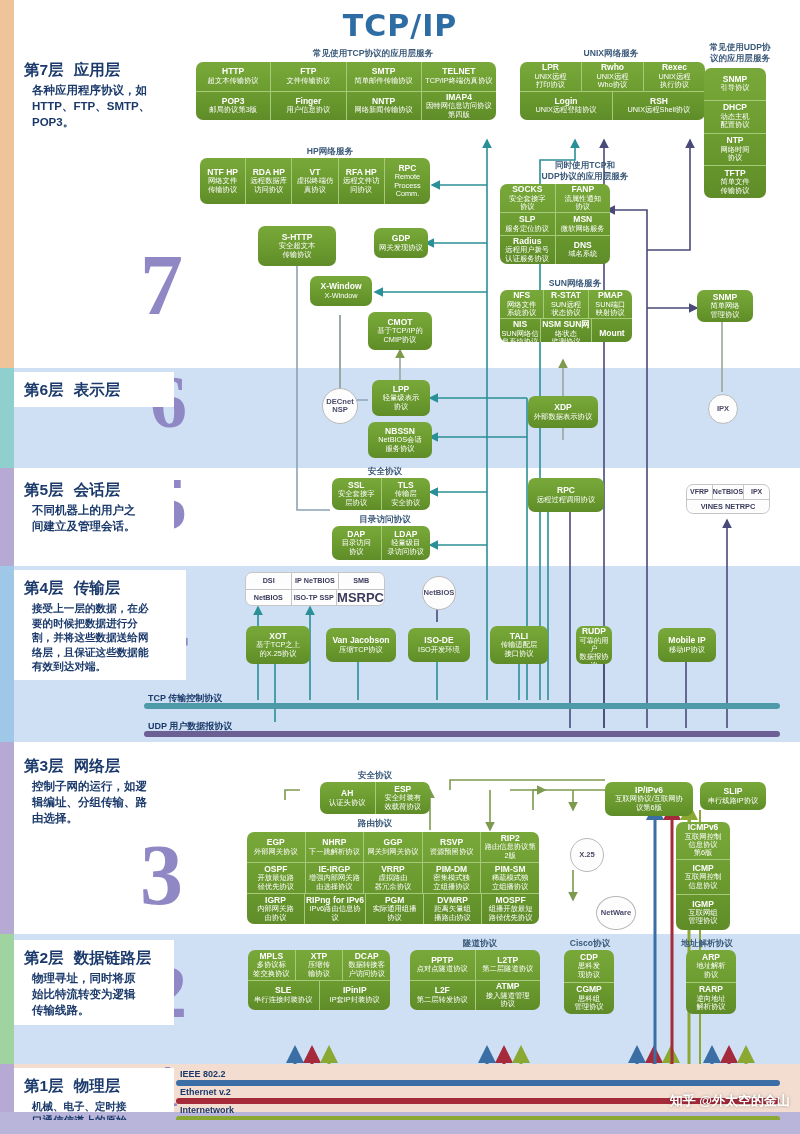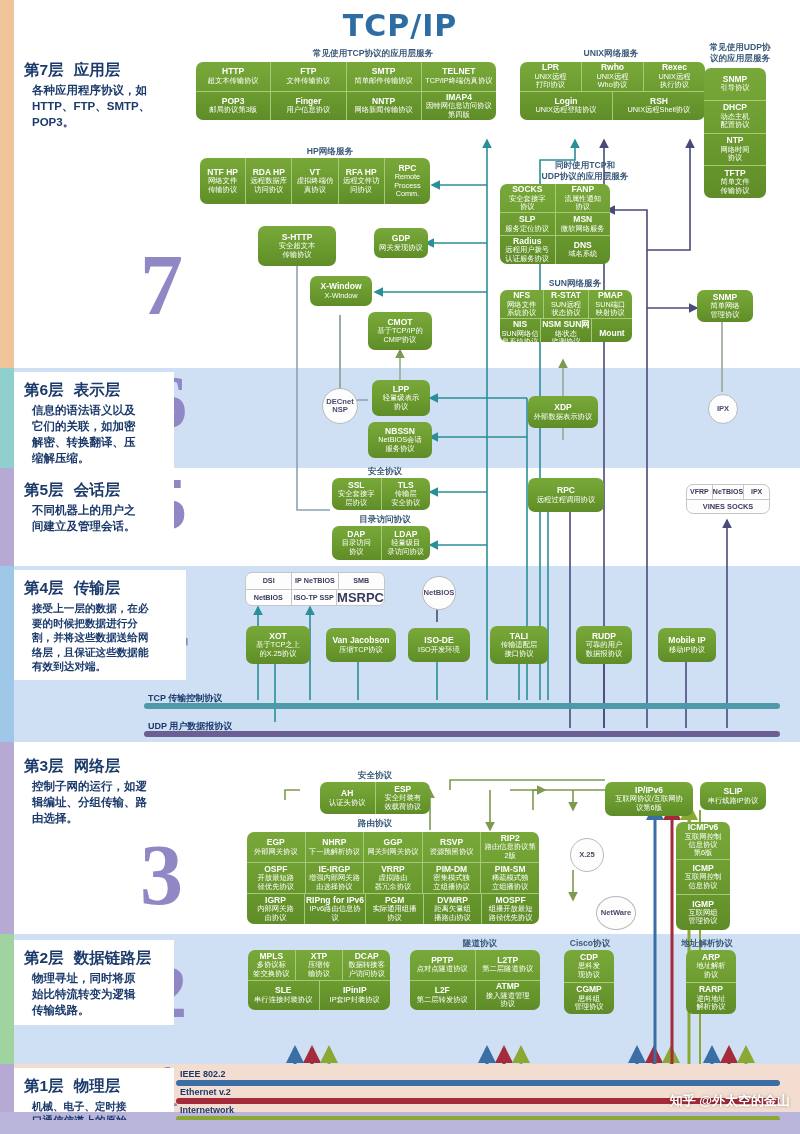--- a/index.html
+++ b/index.html
@@ -152,24 +152,20 @@
   <div class="layer-card" style="top:52px;">
     <div class="layer-title"><span>第7层</span><span class="t-gap"></span><span>应用层</span></div>
     <div class="layer-desc" style="white-space:pre-line">各种应用程序协议，如
 HTTP、FTP、SMTP、
 POP3。</div>
   </div>
   <div class="layer-num" style="left:140px; top:250px; font-size:86px;">7</div>
 
   <div class="layer-card" style="top:372px;">
     <div class="layer-title"><span>第6层</span><span class="t-gap"></span><span>表示层</span></div>
-    <div class="layer-desc" style="white-space:pre-line">信息的语法语义以及
-它们的关联，如加密
-解密、转换翻译、压
-缩解压缩。</div>
   </div>
   <div class="layer-num" style="left:150px; top:372px; font-size:74px;">6</div>
 
   <div class="layer-card" style="top:472px;">
     <div class="layer-title"><span>第5层</span><span class="t-gap"></span><span>会话层</span></div>
     <div class="layer-desc" style="white-space:pre-line">不同机器上的用户之
 间建立及管理会话。</div>
   </div>
   <div class="layer-num" style="left:150px; top:474px; font-size:74px;">5</div>
 
@@ -629,21 +625,21 @@
       </div>
     </div>
 
   <div class="wbox" id="w-vines" style="left:686px; top:484px; width:84px; height:30px;">
     <div class="wrow">
       <div class="wcell" style="font-size:7px">VFRP</div>
       <div class="wcell" style="font-size:7px">NeTBIOS</div>
       <div class="wcell" style="font-size:7px">IPX</div>
     </div>
     <div class="wrow">
-      <div class="wcell" style="font-size:7.4px">VINES SOCKS</div>
+      <div class="wcell" style="font-size:7.4px">VINES NETRPC</div>
     </div>
   </div>
 
   <div class="wbox" id="w-l4" style="left:245px; top:572px; width:140px; height:34px;">
     <div class="wrow">
       <div class="wcell" style="font-size:7.2px">DSI</div>
       <div class="wcell" style="font-size:7.2px">IP NeTBIOS</div>
       <div class="wcell" style="font-size:7.2px">SMB</div>
     </div>
     <div class="wrow">
@@ -681,21 +677,21 @@
     </div>
   <div class="gbox single" id="s-tali" style="left:490px; top:626px; width:58px; height:38px;">
       <div class="grow">
         <div class="gcell">
           <div class="gname">TALI</div>
           <div class="gcn" style="white-space: pre-line;">传输适配层
 接口协议</div>
         </div>
       </div>
     </div>
-  <div class="gbox single" id="s-rudp" style="left:576px; top:626px; width:56px; height:38px;">
+  <div class="gbox single" id="s-rudp" style="left:576px; top:626px; width:36px; height:38px;">
       <div class="grow">
         <div class="gcell">
           <div class="gname">RUDP</div>
           <div class="gcn" style="white-space: pre-line;">可靠的用户
 数据报协议</div>
         </div>
       </div>
     </div>
   <div class="gbox single" id="s-mobileip" style="left:658px; top:628px; width:58px; height:34px;">
       <div class="grow">

